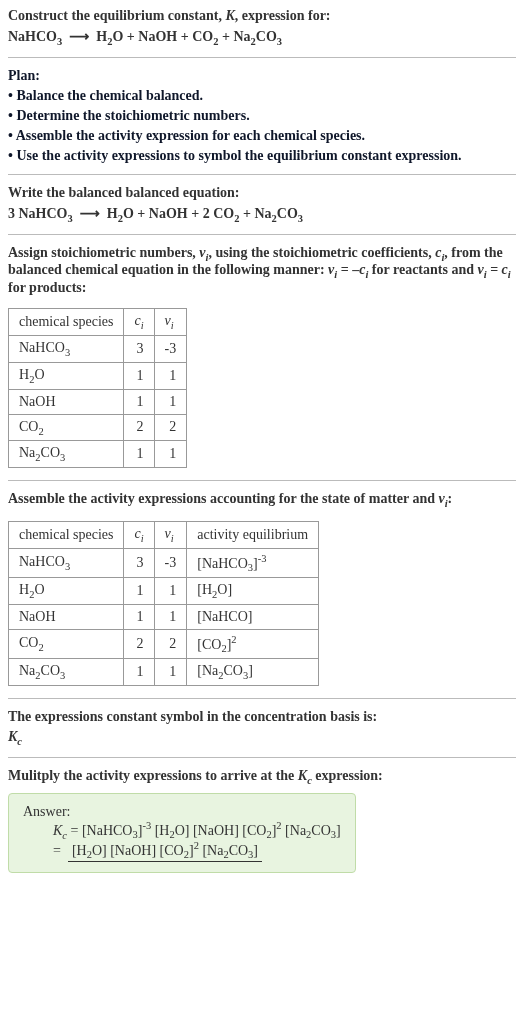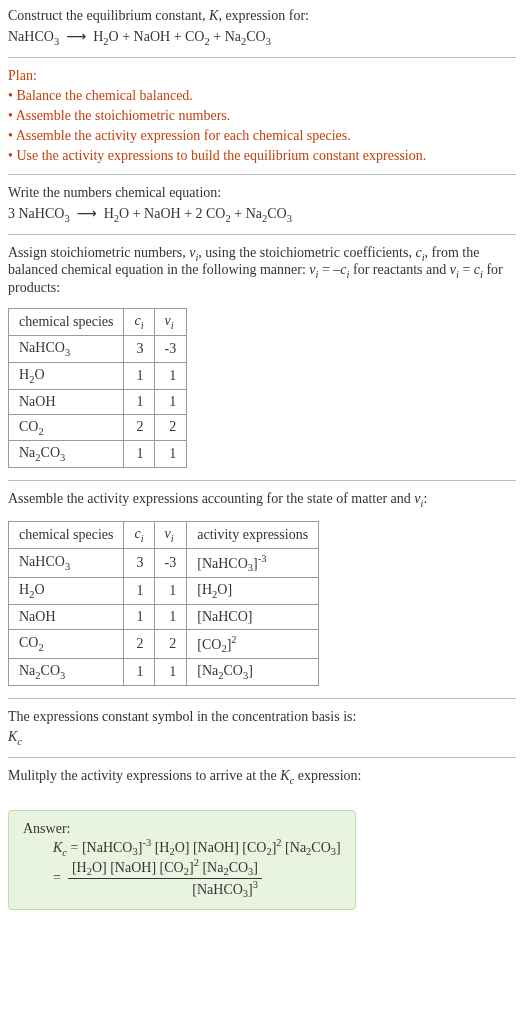--- a/index.html
+++ b/index.html
@@ -6,28 +6,29 @@
     margin: 0;
     padding: 8px;
     font-family: Georgia, 'Times New Roman', serif;
     font-size: 14px;
     color: #333;
     background: #fff;
     width: 508px;
   }
   .block {
     margin-bottom: 4px;
+    font-weight: bold;
   }
   hr.sep {
     border: none;
     border-top: 1px solid #bbb;
     margin: 10px 0;
   }
   .orange {
-    color: #c2410c;
+    color: #0f172a;
   }
   sub {
     font-size: 0.75em;
     vertical-align: sub;
   }
   sup {
     font-size: 0.75em;
     vertical-align: super;
   }
   table.data {
@@ -44,27 +45,27 @@
     background: #fff;
   }
   table.data td.num {
     text-align: right;
   }
   .answer-box {
     background: #e8f4e0;
     border: 1px solid #c0dca8;
     border-radius: 4px;
     padding: 10px 14px;
-    margin-top: 20px;
+    margin-top: 3px;
     display: inline-block;
   }
   .frac {
     display: inline-block;
     vertical-align: middle;
-    text-align: right;
+    text-align: center;
   }
   .frac .num {
     display: block;
     border-bottom: 1px solid #333;
     padding: 0 4px;
   }
   .frac .den {
     display: block;
     padding: 0 4px;
   }
@@ -86,28 +87,28 @@
 </div>
 <div class="block">
   NaHCO<sub>3</sub> &nbsp;⟶&nbsp; H<sub>2</sub>O + NaOH + CO<sub>2</sub> + Na<sub>2</sub>CO<sub>3</sub>
 </div>
 
 <hr class="sep">
 
 
 <div class="block orange">Plan:</div>
 <div class="block orange">• <span>Balance the chemical balanced.</span></div>
-<div class="block orange">• <span>Assemble the stoichiometric numbers.</span></div>
+<div class="block orange">• <span>Determine the stoichiometric numbers.</span></div>
 <div class="block orange">• <span>Assemble the activity expression for each chemical species.</span></div>
-<div class="block orange">• <span>Use the activity expressions to build the equilibrium constant expression.</span></div>
-
-<hr class="sep">
-
-
-<div class="block">Write the numbers chemical equation:</div>
+<div class="block orange">• <span>Use the activity expressions to symbol the equilibrium constant expression.</span></div>
+
+<hr class="sep">
+
+
+<div class="block">Write the balanced balanced equation:</div>
 <div class="block">
   3 NaHCO<sub>3</sub> &nbsp;⟶&nbsp; H<sub>2</sub>O + NaOH + 2 CO<sub>2</sub> + Na<sub>2</sub>CO<sub>3</sub>
 </div>
 
 <hr class="sep">
 
 
 <div class="block">
   Assign stoichiometric numbers, <span class="italic">ν<sub>i</sub></span>, using the stoichiometric coefficients, <span class="italic">c<sub>i</sub></span>, from the balanced chemical equation in the following manner: <span class="italic">ν<sub>i</sub></span> = –<span class="italic">c<sub>i</sub></span> for reactants and <span class="italic">ν<sub>i</sub></span> = <span class="italic">c<sub>i</sub></span> for products:
 </div>
@@ -151,21 +152,21 @@
 
 <div class="block">
   Assemble the activity expressions accounting for the state of matter and <span class="italic">ν<sub>i</sub></span>:
 </div>
 <table class="data">
   <tbody>
       <tr>
     <th>chemical species</th>
     <th><span class="italic">c<sub>i</sub></span></th>
     <th><span class="italic">ν<sub>i</sub></span></th>
-    <th>activity expressions</th>
+    <th>activity equilibrium</th>
   </tr>
   <tr>
     <td>NaHCO<sub>3</sub></td>
     <td class="num">3</td>
     <td class="num">-3</td>
     <td>[NaHCO<sub>3</sub>]<sup>-3</sup></td>
   </tr>
   <tr>
     <td>H<sub>2</sub>O</td>
     <td class="num">1</td>
@@ -208,19 +209,18 @@
 
 
 <div class="answer-box">
   <div>Answer:</div>
   <div class="indent">
     <span class="italic">K<sub>c</sub></span> = [NaHCO<sub>3</sub>]<sup>-3</sup> [H<sub>2</sub>O] [NaOH] [CO<sub>2</sub>]<sup>2</sup> [Na<sub>2</sub>CO<sub>3</sub>]
     <br>
     <span style="display:inline-block;vertical-align:middle;">=&nbsp;</span>
     <span class="frac">
       <span class="num">[H<sub>2</sub>O] [NaOH] [CO<sub>2</sub>]<sup>2</sup> [Na<sub>2</sub>CO<sub>3</sub>]</span>
-      <span class="den">[NaHCO<sub>3</sub>]<sup>3</sup></span>
     </span>
   </div>
 </div>
 
 
 
 
 </body></html>

